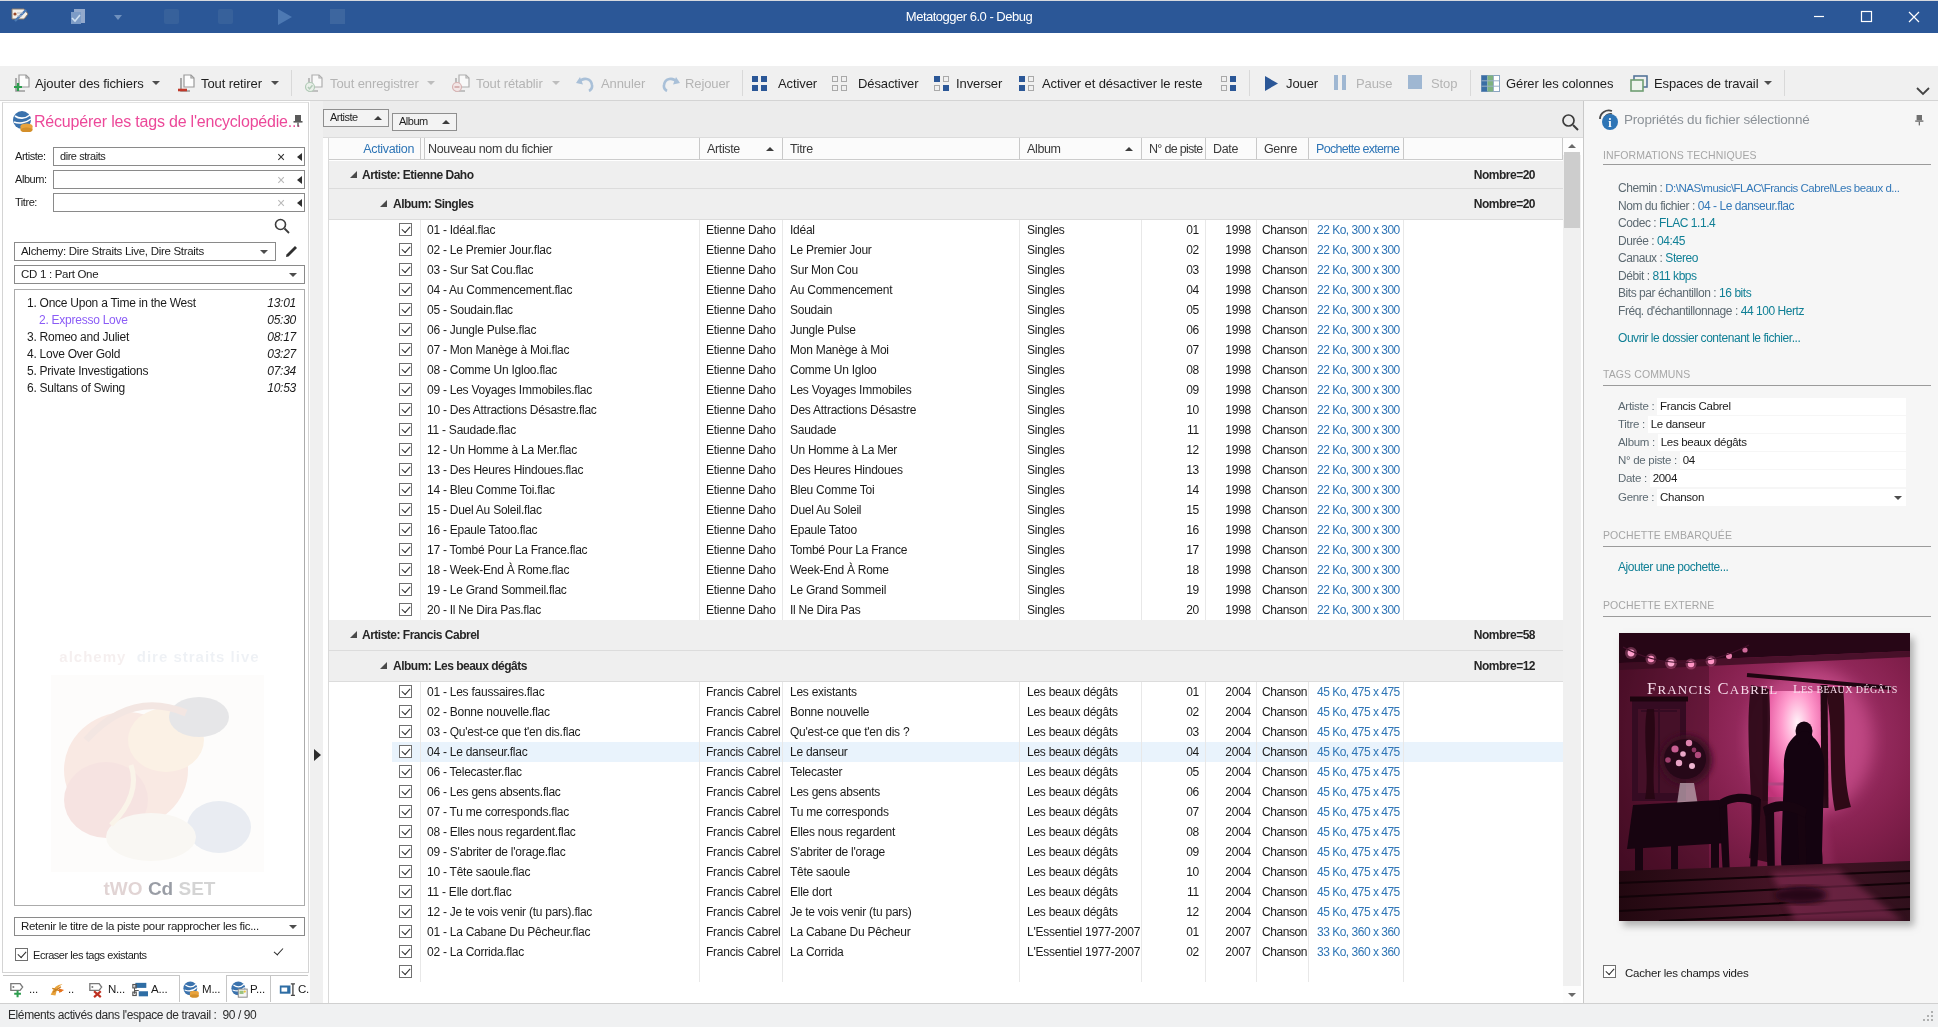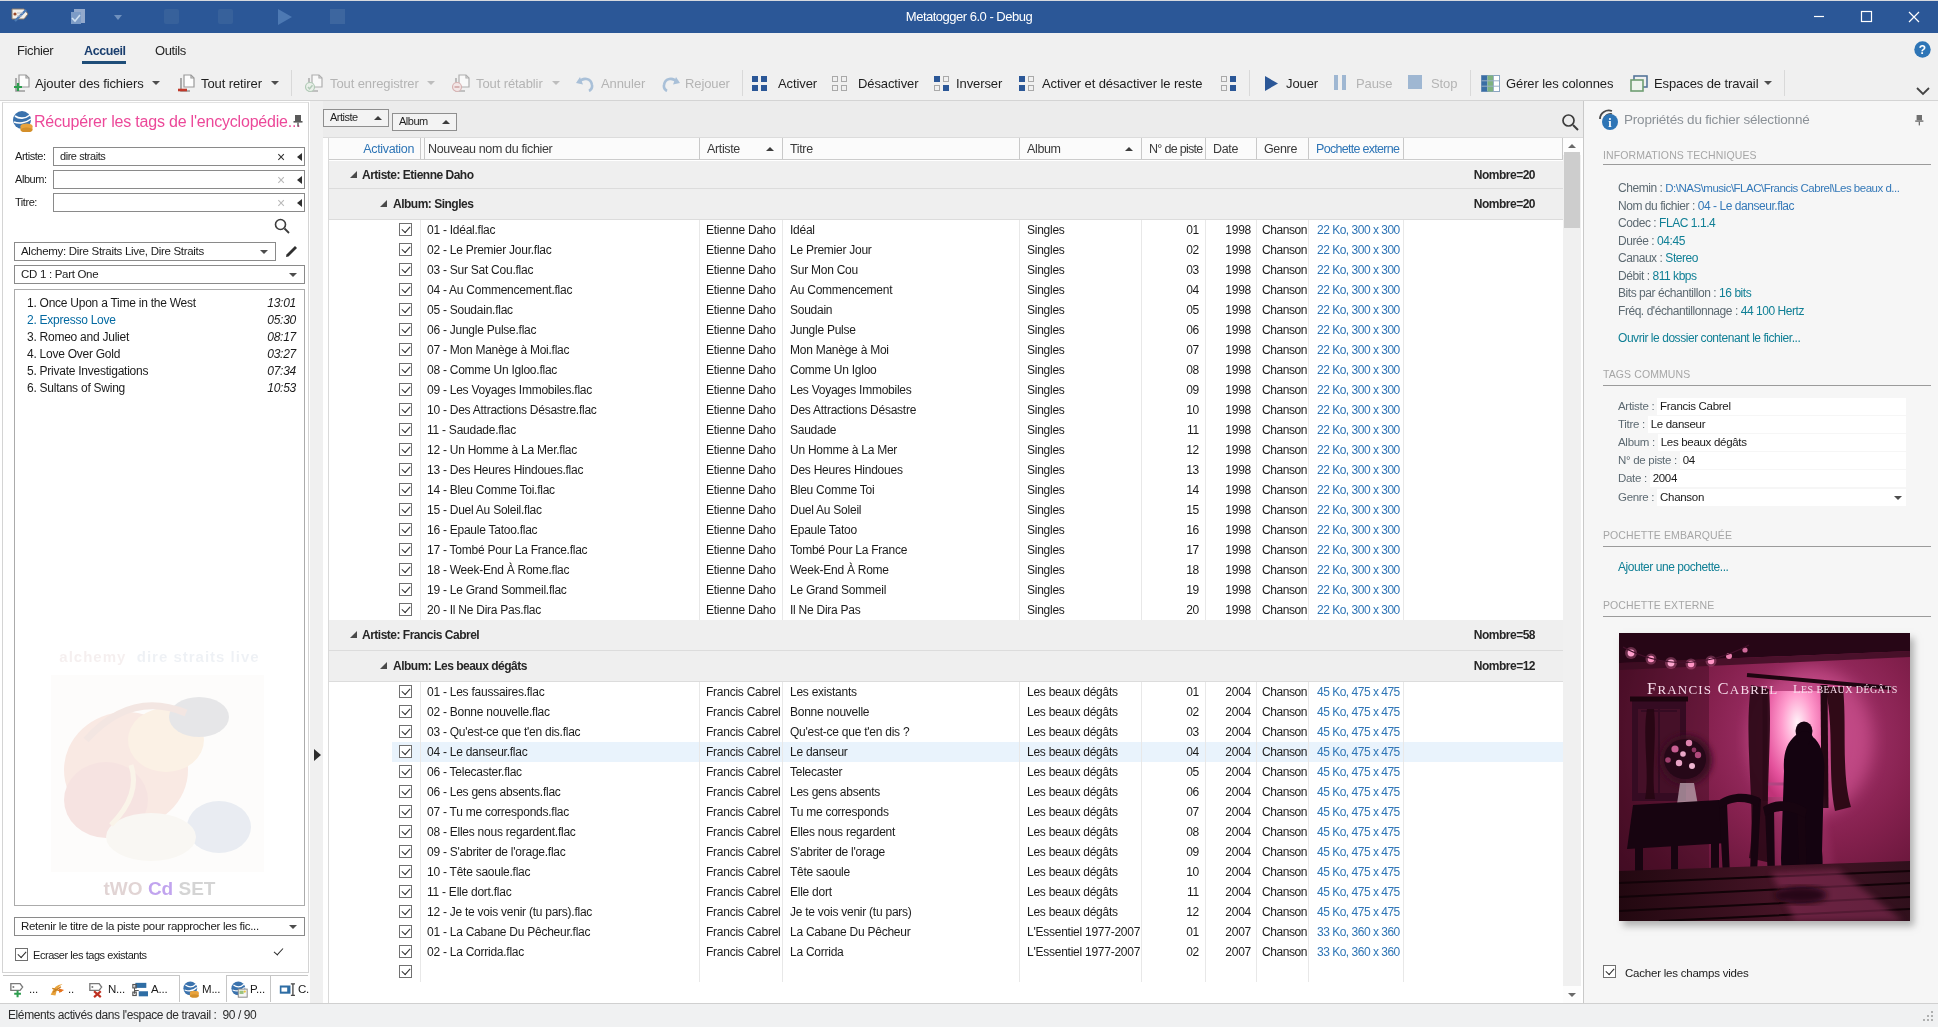--- a/index.html
+++ b/index.html
@@ -88,30 +88,20 @@
 <path d="M118 2 L132 10 L118 18 Z" fill="#4d79b3"></path>
 <rect x="170" y="2" width="15" height="15" fill="#3d669f"></rect>
       </svg>
 <div class="wtitle" style="font-size:13px;letter-spacing:-0.5px">Metatogger 6.0 - Debug</div>
 <svg class="abs" style="left:1798px;top:0" width="140" height="33" viewBox="0 0 140 33">
 <path d="M16 16.5 L26 16.5" stroke="#fff" stroke-width="1.2"></path>
 <rect x="63.5" y="11.5" width="10" height="10" fill="none" stroke="#fff" stroke-width="1.2"></rect>
 <path d="M111 12 L121 22 M121 12 L111 22" stroke="#fff" stroke-width="1.2"></path>
       </svg>
 </div>
-<div id="tabrow">
-<div class="rtab" style="left:17px">Fichier</div>
-<div class="rtab" style="left:84px;color:#1a3e6e;font-weight:bold;font-size:12.5px">Accueil</div>
-<div class="abs" style="left:82px;top:28px;width:44px;height:3px;background:#1f4e79"></div>
-<div class="rtab" style="left:155px">Outils</div>
-<svg class="abs" style="left:1914px;top:8px" width="17" height="17" viewBox="0 0 17 17">
-<circle cx="8.5" cy="8.5" r="8.2" fill="#2e75b6"></circle>
-<text x="8.5" y="13" text-anchor="middle" font-size="12" font-weight="bold" fill="#fff" font-family="Liberation Sans">?</text>
-      </svg>
-</div>
 <div id="toolbar">
 <svg class="abs" style="left:12px;top:8px;opacity:1" width="22" height="20" viewBox="0 0 22 20">
 <path d="M7 1 L14 1 L17 4 L17 13 L7 13 Z" fill="#fdfdfd" stroke="#9a9a9a" stroke-width="1.2"></path>
 <path d="M14 1 L14 4 L17 4" fill="none" stroke="#9a9a9a" stroke-width="1.2"></path>
 <path d="M4 4 L4 17 L13 17" fill="none" stroke="#9a9a9a" stroke-width="1.6"></path>
         <path d="M2 13 L10 13 M6 9 L6 17" stroke="#2e9e4f" stroke-width="2.2"></path>
       </svg>
 <div class="tt" style="left:35px">Ajouter des fichiers</div>
 <div class="dar" style="left:152px;top:15px"></div>
 <svg class="abs" style="left:177px;top:8px;opacity:1" width="22" height="20" viewBox="0 0 22 20">
@@ -258,21 +248,21 @@
 <svg class="abs" style="left:281px;top:141px" width="15" height="15" viewBox="0 0 15 15">
 <path d="M2 13 L4.5 12.5 L13 4 L11 2 L2.5 10.5 Z" fill="#2f2f2f"></path>
       </svg>
 <div class="combo" style="left:11px;top:162px;width:291px;height:19px">
         <span style="position:absolute;left:6px;top:2px">CD 1 : Part One</span>
         <span class="dar" style="left:274px;top:7px"></span>
       </div>
 <div class="abs" style="left:11px;top:186px;width:291px;height:617px;border:1px solid #ababab;background:#fff;overflow:hidden">
 <div class="abs" style="left:12px;top:6px;font-size:12px;letter-spacing:-0.25px;color:#1b1b1b;white-space:nowrap">1. Once Upon a Time in the West</div>
 <div class="abs" style="right:8px;top:6px;font-size:12px;letter-spacing:-0.25px;font-style:italic;color:#1b1b1b">13:01</div>
-<div class="abs" style="left:12px;top:23px;font-size:12px;letter-spacing:-0.25px;color:#0369a1;white-space:nowrap">2. Expresso Love</div>
+<div class="abs" style="left:24px;top:23px;font-size:12px;letter-spacing:-0.25px;color:#8b5cf6;white-space:nowrap">2. Expresso Love</div>
 <div class="abs" style="right:8px;top:23px;font-size:12px;letter-spacing:-0.25px;font-style:italic;color:#1b1b1b">05:30</div>
 <div class="abs" style="left:12px;top:40px;font-size:12px;letter-spacing:-0.25px;color:#1b1b1b;white-space:nowrap">3. Romeo and Juliet</div>
 <div class="abs" style="right:8px;top:40px;font-size:12px;letter-spacing:-0.25px;font-style:italic;color:#1b1b1b">08:17</div>
 <div class="abs" style="left:12px;top:57px;font-size:12px;letter-spacing:-0.25px;color:#1b1b1b;white-space:nowrap">4. Love Over Gold</div>
 <div class="abs" style="right:8px;top:57px;font-size:12px;letter-spacing:-0.25px;font-style:italic;color:#1b1b1b">03:27</div>
 <div class="abs" style="left:12px;top:74px;font-size:12px;letter-spacing:-0.25px;color:#1b1b1b;white-space:nowrap">5. Private Investigations</div>
 <div class="abs" style="right:8px;top:74px;font-size:12px;letter-spacing:-0.25px;font-style:italic;color:#1b1b1b">07:34</div>
 <div class="abs" style="left:12px;top:91px;font-size:12px;letter-spacing:-0.25px;color:#1b1b1b;white-space:nowrap">6. Sultans of Swing</div>
 <div class="abs" style="right:8px;top:91px;font-size:12px;letter-spacing:-0.25px;font-style:italic;color:#1b1b1b">10:53</div>
 <div class="abs" style="left:0;top:358px;width:289px;height:24px;opacity:0.08;text-align:center;font-size:15px;font-weight:bold;color:#8a4040;letter-spacing:1px">alchemy&nbsp;&nbsp;<span style="color:#3a5a8a">dire straits live</span></div>
@@ -280,21 +270,21 @@
 <rect width="213" height="197" fill="#f4efe6"></rect>
 <ellipse cx="75" cy="95" rx="62" ry="58" fill="#d85a30"></ellipse>
 <ellipse cx="55" cy="125" rx="42" ry="38" fill="#bf3222"></ellipse>
 <ellipse cx="115" cy="65" rx="38" ry="32" fill="#e89a3c"></ellipse>
 <ellipse cx="148" cy="42" rx="30" ry="20" fill="#4a4a56"></ellipse>
 <ellipse cx="168" cy="152" rx="32" ry="26" fill="#5a76a0"></ellipse>
 <ellipse cx="100" cy="162" rx="45" ry="24" fill="#d8c8a8"></ellipse>
 <path d="M35 65 Q80 15 135 38" stroke="#a84828" stroke-width="7" fill="none"></path>
 <path d="M60 150 Q90 120 80 90" stroke="#e0b060" stroke-width="5" fill="none"></path>
         </svg>
-<div class="abs" style="left:0;top:588px;width:289px;text-align:center;font-size:19px;font-weight:bold;opacity:0.42"><span style="color:#b89a9a">tWO</span> <span style="color:#6d28d9">Cd</span> <span style="color:#9a9a9a">SET</span></div>
+<div class="abs" style="left:0;top:588px;width:289px;text-align:center;font-size:19px;font-weight:bold;opacity:0.42"><span style="color:#b89a9a">tWO</span> <span style="color:#0f172a">Cd</span> <span style="color:#9a9a9a">SET</span></div>
 </div>
 <div class="combo" style="left:11px;top:814px;width:291px;height:19px">
         <span style="position:absolute;left:6px;top:2px;width:270px;overflow:hidden;white-space:nowrap">Retenir le titre de la piste pour rapprocher les fic...</span>
         <span class="dar" style="left:274px;top:7px"></span>
       </div>
 <div class="cb" style="left:12px;top:845px"></div>
 <div class="lp-lab" style="left:30px;top:846px">Ecraser les tags existants</div>
 <div class="abs" style="left:270px;top:843px;width:12px;height:12px">
         <div style="position:absolute;left:1px;top:2px;width:9px;height:5px;border-left:1.8px solid #2b2b2b;border-bottom:1.8px solid #2b2b2b;transform:rotate(-48deg)"></div>
       </div>

